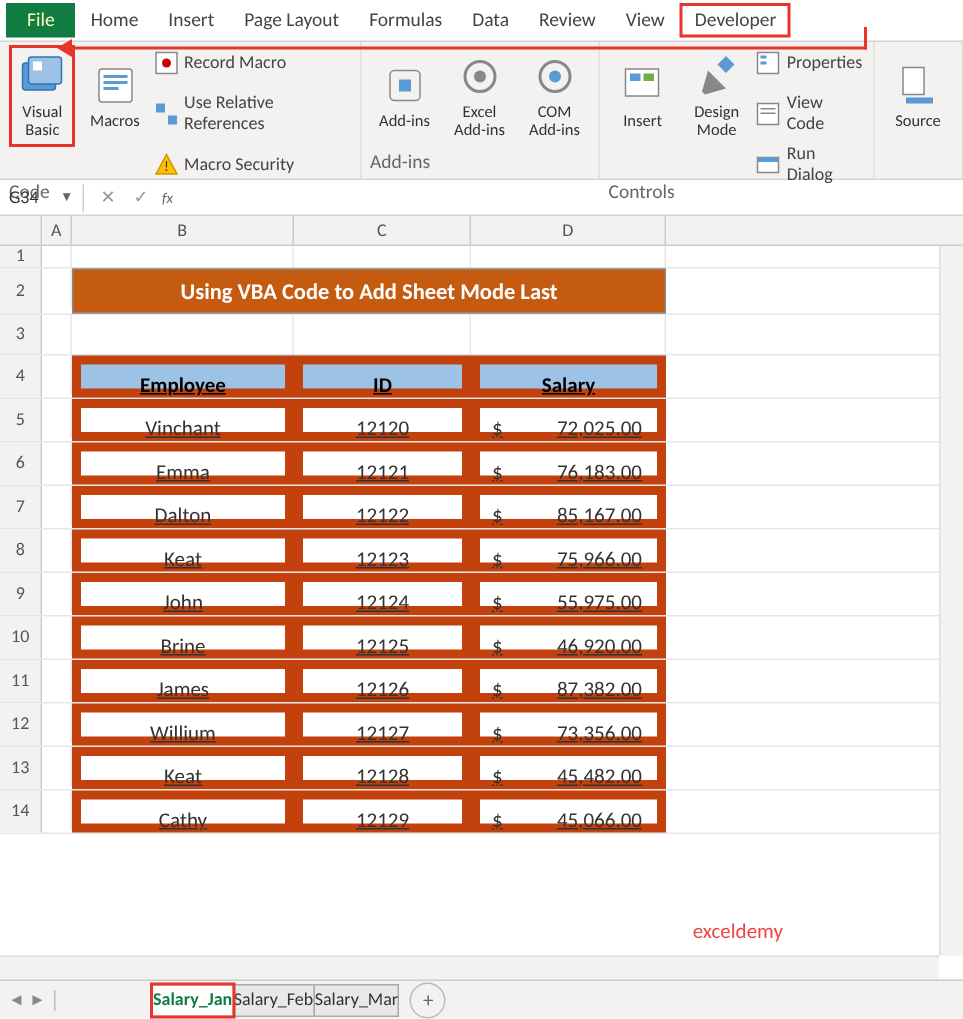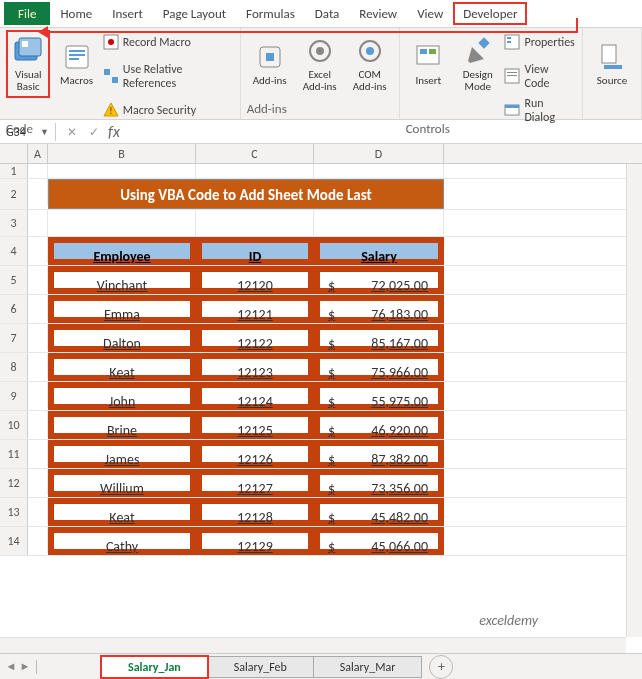--- a/index.html
+++ b/index.html
@@ -23,21 +23,21 @@
 .ribbon-stack { display: flex; flex-direction: column; gap: 14px; padding-top: 2px; }
 .ribbon-small { display: flex; align-items: center; gap: 4px; font-size: 12px; color: #444; cursor: pointer; height: 20px; }
 .ribbon-icon-sm { width: 16px; height: 16px; display: flex; align-items: center; justify-content: center; }
 
 
 .formula-row { display: flex; align-items: center; height: 24px; border-bottom: 1px solid #d4d4d4; background: #fff; }
 .name-box { width: 56px; border-right: 1px solid #ccc; padding: 2px 6px; font-size: 12px; display: flex; align-items: center; justify-content: space-between; }
 .name-box .caret { font-size: 9px; color: #666; }
 .fx-area { display: flex; align-items: center; gap: 6px; padding: 0 8px; }
 .fx-btn { color: #999; font-size: 12px; width: 16px; text-align: center; }
-.fx-label { font-style: italic; color: #666; font-size: 16px; }
+.fx-label { font-style: italic; color: #666; font-size: 10px; }
 
 
 .grid-wrap { position: relative; }
 .col-headers { display: flex; background: #f3f2f1; border-bottom: 1px solid #ccc; height: 20px; }
 .corner { width: 28px; border-right: 1px solid #ccc; }
 .col-h { border-right: 1px solid #ccc; text-align: center; font-size: 12px; color: #555; line-height: 20px; }
 .col-A { width: 20px; } .col-B { width: 148px; } .col-C { width: 118px; } .col-D { width: 130px; }
 .row { display: flex; border-bottom: 1px solid #e6e6e6; }
 .row-h { width: 28px; background: #f3f2f1; border-right: 1px solid #ccc; text-align: center; font-size: 12px; color: #555; line-height: 26px; }
 .cell { border-right: 1px solid #e6e6e6; height: 26px; line-height: 26px; font-size: 14px; }
@@ -51,28 +51,28 @@
 .thead { background: #9cc2e5; color: #000; font-weight: bold; text-align: center; border: 1px solid #555; font-size: 15px; }
 .tcell { border: 6px solid #c2410c; text-align: center; font-size: 14px; height: 28px; line-height: 28px; text-decoration: underline; }
 .tcell.sal { text-align: left; padding: 0 10px 0 8px; display: flex; justify-content: space-between; }
 .row-t .row-h { height: 28px; line-height: 28px; }
 
 
 .sheet-bar { position: absolute; bottom: 0; left: 0; right: 0; height: 26px; background: #f3f2f1; border-top: 1px solid #ccc; display: flex; align-items: center; padding-left: 4px; }
 .nav-arrow { width: 14px; text-align: center; color: #888; font-size: 11px; }
 .nav-sep { width: 1px; height: 14px; background: #bbb; margin: 0 4px; }
 .sheet-space { width: 60px; }
-.sheet-tab { padding: 3px 26px; border: 1px solid #aaa; background: #e8e8e8; font-size: 12px; margin-right: -1px; cursor: pointer; }
+.sheet-tab { padding: 3px 0; border: 1px solid #aaa; background: #e8e8e8; font-size: 12px; margin-right: -1px; cursor: pointer; }
 .sheet-tab.active { background: #fff; color: #107c41; font-weight: 600; border-top: 1px solid #aaa; }
 .sheet-tab.highlight { outline: 2px solid #e7352c; outline-offset: -1px; position: relative; z-index: 2; }
 .new-sheet { width: 24px; height: 24px; border-radius: 50%; display: flex; align-items: center; justify-content: center; margin-left: 8px; cursor: pointer; color: #666; border: 1px solid #bbb; font-size: 14px; }
 .scroll-track { position: absolute; bottom: 26px; left: 0; right: 16px; height: 16px; background: #f3f2f1; border-top: 1px solid #ddd; }
 .scroll-track.v { top: 164px; bottom: 42px; right: 0; left: auto; width: 16px; height: auto; border-left: 1px solid #ddd; border-top: none; }
 
-.watermark { position: absolute; bottom: 50px; right: 104px; font-size: 14px; color: #737373; font-style: italic; pointer-events: none; }
+.watermark { position: absolute; bottom: 50px; right: 120px; font-size: 14px; color: #ef4444; pointer-events: none; }
 
 .dev-arrow-line { position: absolute; top: 31px; left: 44px; width: 534px; height: 2px; background: #e7352c; z-index: 5; }
 .dev-arrow-head { position: absolute; top: 26px; left: 38px; width: 0; height: 0; border-top: 6px solid transparent; border-bottom: 6px solid transparent; border-right: 10px solid #e7352c; z-index: 5; }
 .dev-arrow-bend { position: absolute; top: 18px; left: 576px; width: 2px; height: 15px; background: #e7352c; z-index: 5; }
 </style>
 </head>
 <body>
 
 <div class="ribbon-tabs">
   <div class="ribbon-tab file">File</div>

